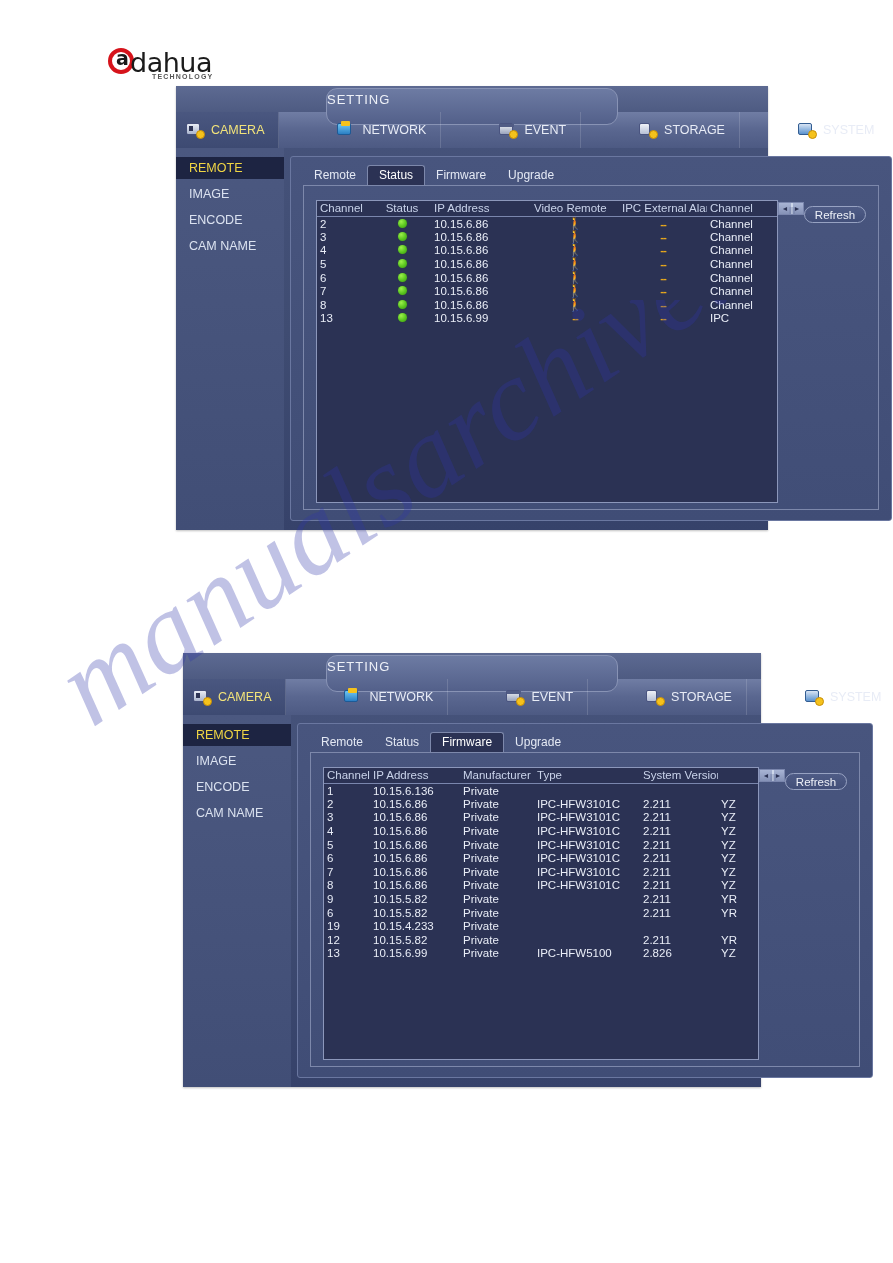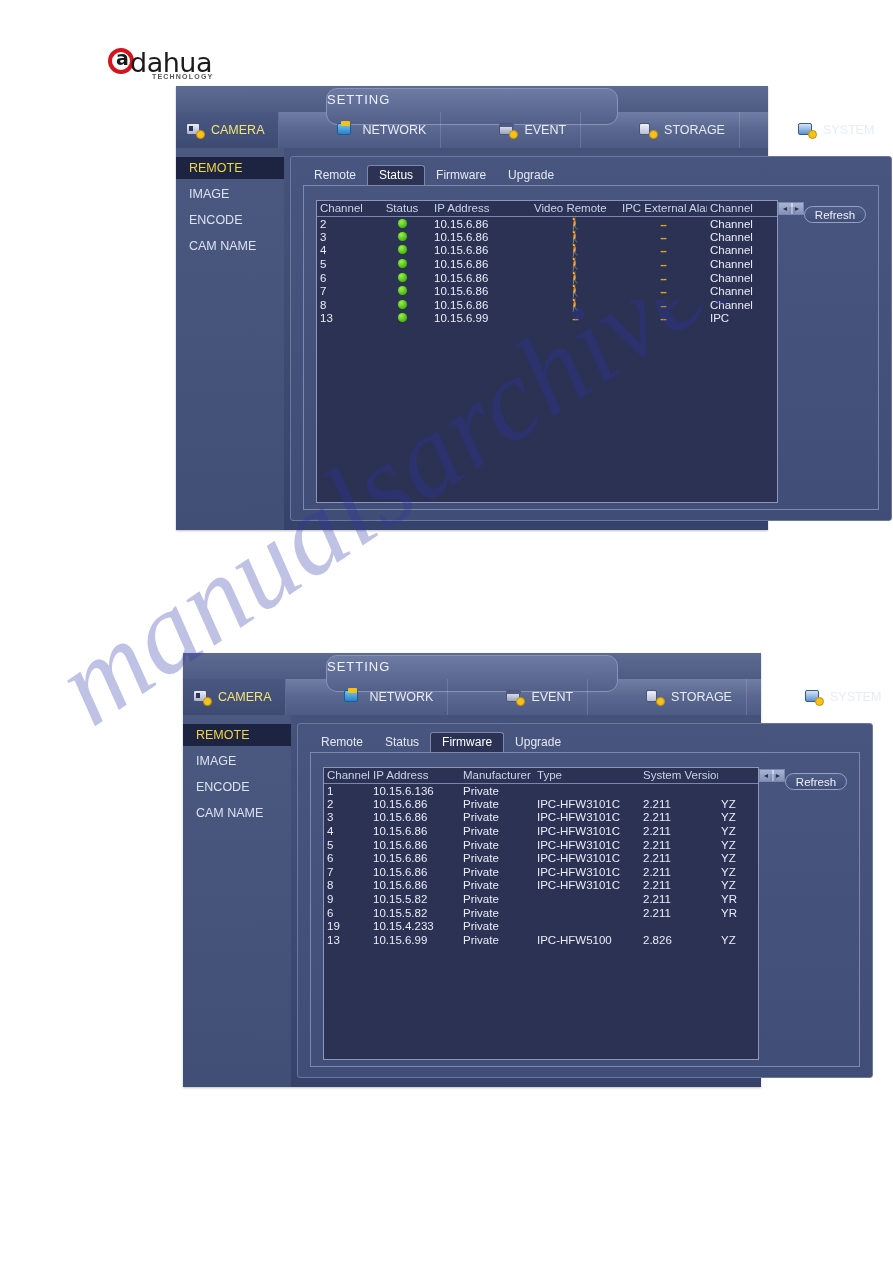--- a/index.html
+++ b/index.html
@@ -660,20 +660,28 @@
                   </tr>
                   <tr>
                     <td>19</td>
                     <td>10.15.4.233</td>
                     <td>Private</td>
                     <td></td>
                     <td></td>
                     <td></td>
                   </tr>
                   <tr>
+                    <td>12</td>
+                    <td>10.15.5.82</td>
+                    <td>Private</td>
+                    <td></td>
+                    <td>2.211</td>
+                    <td>YR</td>
+                  </tr>
+                  <tr>
                     <td>13</td>
                     <td>10.15.6.99</td>
                     <td>Private</td>
                     <td>IPC-HFW5100</td>
                     <td>2.826</td>
                     <td>YZ</td>
                   </tr>
                 </tbody>
             </table>
           </div>

